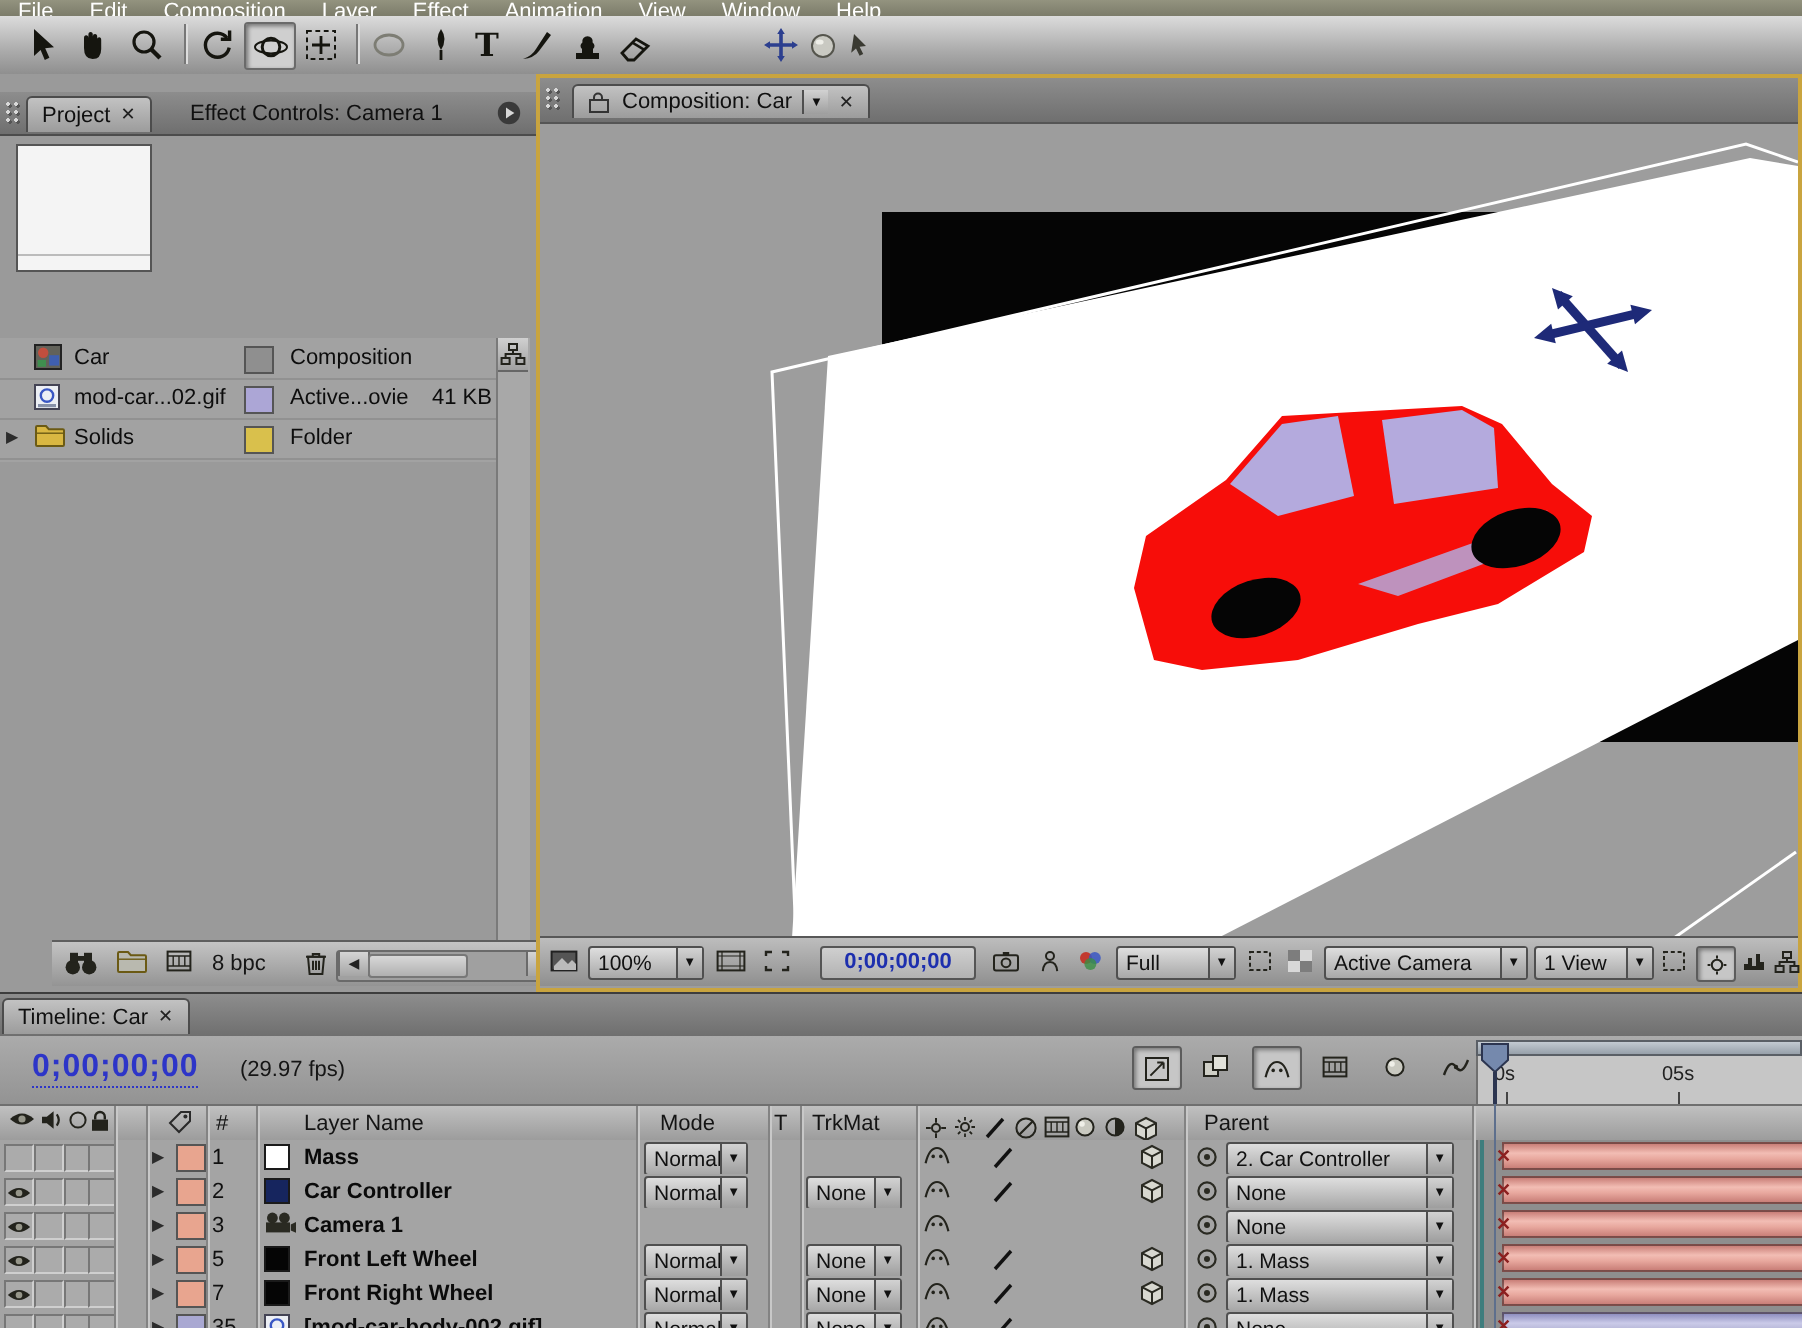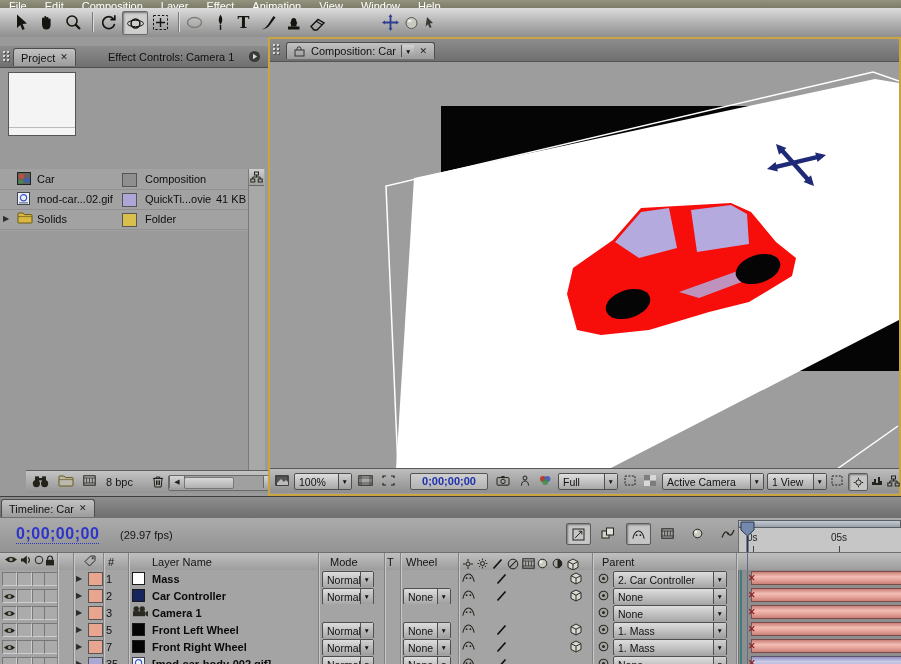--- a/index.html
+++ b/index.html
@@ -236,21 +236,21 @@
       </span>
     </div>
 
   <div id="project-panel" class="abs">
     <div id="proj-tabbar" class="tabbar">
       <div class="grip"></div>
       <div class="tab active" style="left:13px">
         <span>Project</span>
         <span class="tabx">✕</span>
       </div>
-      <div class="tab" style="left:101px">
+      <div class="tab" style="left:88px">
         <span>Effect Controls: Camera 1</span>
       </div>
       <div class="tab" style="left:245px;padding:0 3px">
         <svg width="13" height="13">
             <circle cx="6.5" cy="6.5" r="5.6" fill="#3a3a3a"></circle>
             <path d="M5 3.8 L9.2 6.5 L5 9.2 Z" fill="#d8d8d8"></path>
           </svg>
       </div>
     </div>
     <div id="proj-thumb">
@@ -276,21 +276,21 @@
 
     <span class="icn" style="position:absolute;left:17px;top:3px">
             <svg width="13" height="13">
               <rect x="0.5" y="0.5" width="12" height="12" fill="#eceff5" stroke="#445"></rect>
               <circle cx="6.5" cy="5.8" r="3.1" fill="none" stroke="#3a57c4" stroke-width="1.2"></circle>
               <rect x="2" y="10" width="9" height="1.6" fill="#8892aa"></rect>
             </svg>
           </span>
     <span class="nm">mod-car...02.gif</span>
     <span class="chip" style="left:122px;top:4px;background:#aca6d6"></span>
-    <span class="ty">QuickTi...ovie</span>
+    <span class="ty">Active...ovie</span>
     <span class="sz">41 KB</span>
   </div>
         <div class="prow" style="top:40px">
     <span style="position:absolute;left:3px;top:5px;font-size:8px;color:#2c2c2c">▶</span>
     <span class="icn" style="position:absolute;left:17px;top:3px">
             <svg width="16" height="12" viewBox="0 0 16 12">
               <path d="M1 3.2 V1.6 Q1 1 1.6 1 H6 L7.4 2.6 H14.4 Q15 2.6 15 3.2 V10.4 Q15 11 14.4 11 H1.6 Q1 11 1 10.4 Z" fill="#d9b742" stroke="#6b5a14"></path>
               <path d="M1 4.6 H15" stroke="#6b5a14" stroke-width="0.7"></path>
             </svg>
           </span>
@@ -582,21 +582,21 @@
       <span class="icn" style="left:84px">
           <svg width="12" height="12" viewBox="0 0 12 12">
             <path d="M1 6.5 L6.5 1 H11 V5.5 L5.5 11 Z" fill="none" stroke="#2a2a2a"></path>
             <circle cx="8.7" cy="3.3" r="1" fill="#2a2a2a"></circle>
           </svg>
         </span>
       <span style="left:108px">#</span>
       <span style="left:152px">Layer Name</span>
       <span style="left:330px">Mode</span>
       <span style="left:387px">T</span>
-      <span style="left:406px">Wheel</span>
+      <span style="left:406px">TrkMat</span>
       <span id="switch-icons">
           <span class="icn" style="position:absolute;left:462px;top:2px">
             <svg width="12" height="12">
               <circle cx="6" cy="6" r="2" fill="none" stroke="#23231c"></circle>
               <path d="M6 1 V3.4 M6 8.6 V11 M1 6 H3.4 M8.6 6 H11" stroke="#23231c"></path>
             </svg>
           </span>
           <span class="icn" style="position:absolute;left:477px;top:2px">
             <svg width="11" height="11">
               <circle cx="5.5" cy="5.5" r="2" fill="none" stroke="#23231c"></circle>

